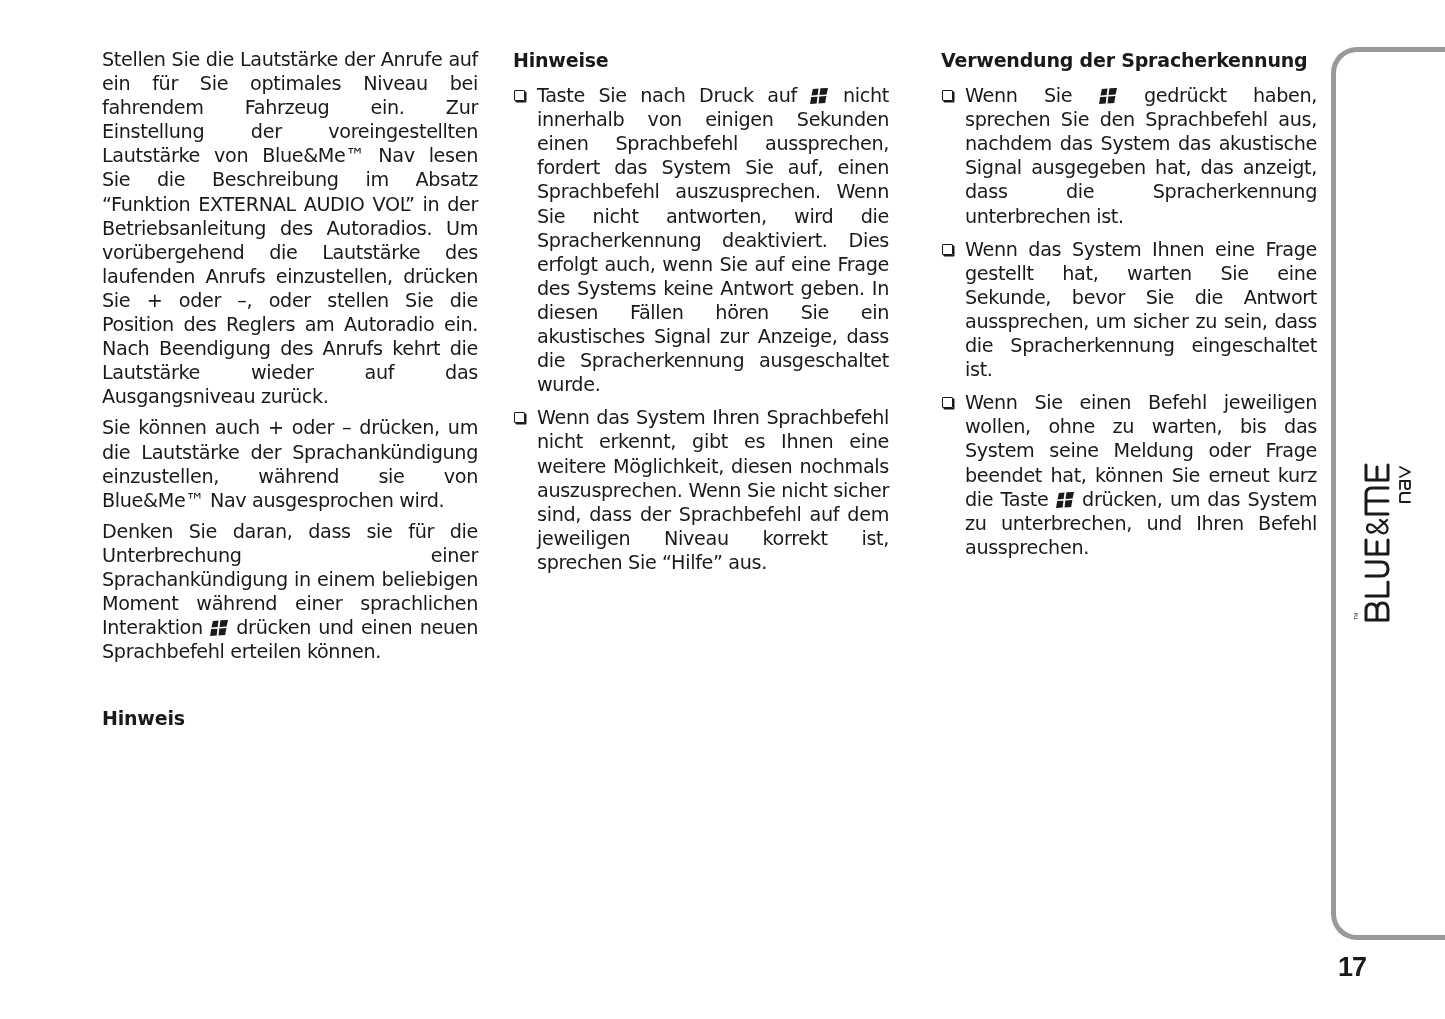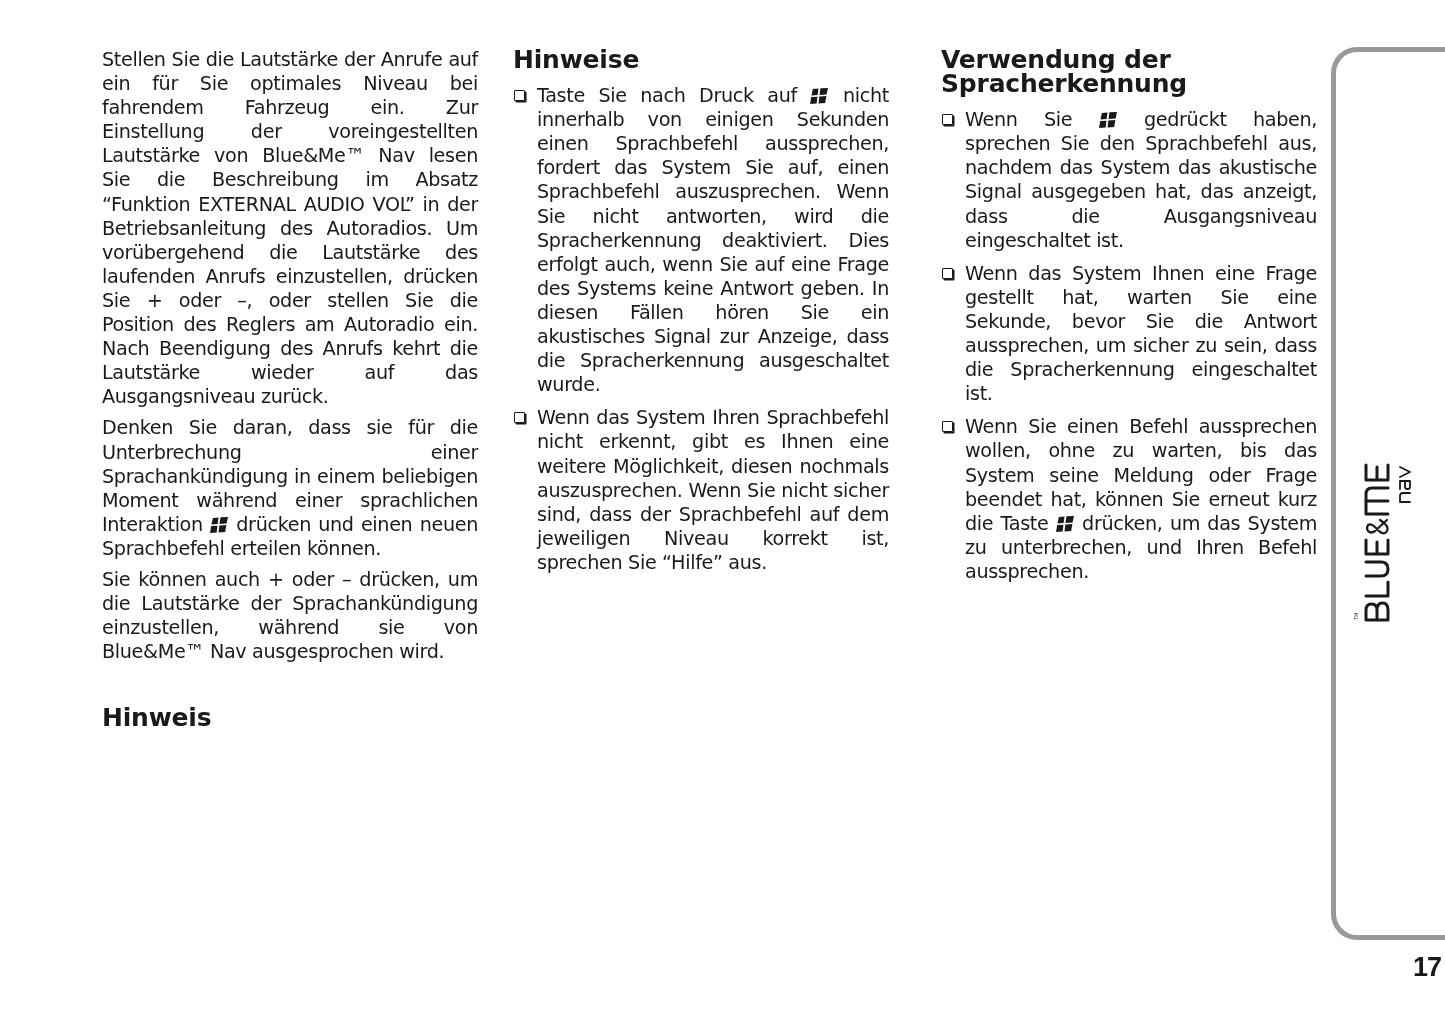--- a/index.html
+++ b/index.html
@@ -3,45 +3,45 @@
   <meta charset="utf-8">
   <style>
     html, body { margin:0; padding:0; background:#ffffff; }
     body { width:1445px; height:1019px; position:relative; overflow:hidden; color:#1a1a1a;
       font-family:"DejaVu Sans", sans-serif; }
     .col { position:absolute; top:48px; font-size:19.2px; line-height:24.1px; letter-spacing:-0.35px; }
     .col1 { left:102px; width:376px; }
     .col2 { left:513px; width:376px; }
     .col3 { left:941px; width:376px; }
     p { margin:0 0 7px 0; text-align:justify; }
-    .h { font-weight:bold; font-size:25px; margin:0 0 12px 0; letter-spacing:-0.2px; }
+    .h { font-weight:bold; font-size:19px; margin:0 0 12px 0; letter-spacing:-0.2px; }
     .h.gap { margin-top:42px; }
     .item { position:relative; padding-left:24px; margin:0 0 9px 0; text-align:justify; }
     .box { position:absolute; left:1px; top:6px; width:11px; height:11px; border:1.6px solid #1a1a1a;
       box-shadow:1.5px 1.5px 0 #1a1a1a; box-sizing:border-box; border-radius:1px; }
     b { font-weight:normal; }
     .key { display:inline-block; vertical-align:-3px; width:19px; height:17px; }
     .voice { display:inline-block; vertical-align:-8px; width:24px; height:26px; }
     .tab { position:absolute; left:1331px; top:47px; width:130px; height:893px; border:5px solid #999999;
       border-right:none; border-radius:26px 0 0 26px; box-sizing:border-box; }
     .logo { position:absolute; left:1340px; top:370px; width:80px; height:260px; }
-    .pagenum { position:absolute; left:1413px; top:952px; font-size:27px; font-weight:bold;
+    .pagenum { position:absolute; left:1338px; top:952px; font-size:27px; font-weight:bold;
       letter-spacing:-1px; color:#1a1a1a; font-family:"Liberation Sans", sans-serif; }
   </style>
 </head>
 <body>
 
 <div class="col col1">
   <p><span>Stellen Sie die Lautstärke der Anrufe auf ein für Sie optimales Niveau bei fahrendem Fahrzeug ein. Zur Einstellung der voreingestellten Lautstärke von </span><b>Blue&amp;Me™ Nav</b><span> lesen Sie die Beschreibung im Absatz “Funktion EXTERNAL AUDIO VOL” in der Betriebsanleitung des Autoradios. Um vorübergehend die Lautstärke des laufenden Anrufs einzustellen, drücken Sie </span><b>+</b><span> oder </span><b>–</b><span>, oder stellen Sie die Position des Reglers am Autoradio ein. Nach Beendigung des Anrufs kehrt die Lautstärke wieder auf das Ausgangsniveau zurück.</span></p>
 
+  <p><span>Sie können auch </span><b>+</b><span> oder </span><b>–</b><span> drücken, um die Lautstärke der Sprachankündigung einzustellen, während sie von </span><b>Blue&amp;Me™ Nav</b><span> ausgesprochen wird.</span></p>
+
   <p><span>Denken Sie daran, dass sie für die Unterbrechung einer Sprachankündigung in einem beliebigen Moment während einer sprachlichen Interaktion </span><svg class="key" viewBox="0 0 20 18">
         <path d="M3 1 L9 0.5 L8 7.5 L1.5 8 Z M11 0.3 L19 0 L17.5 7 L10 7.4 Z M1.2 9.5 L7.8 9.2 L7 16.5 L0 17 Z M9.8 9 L17.3 8.6 L16 16 L9 16.3 Z" fill="#1a1a1a"></path>
       </svg><span> drücken und einen neuen Sprachbefehl erteilen können.</span></p>
-
-  <p><span>Sie können auch </span><b>+</b><span> oder </span><b>–</b><span> drücken, um die Lautstärke der Sprachankündigung einzustellen, während sie von </span><b>Blue&amp;Me™ Nav</b><span> ausgesprochen wird.</span></p>
 
   <div class="h gap">Hinweis</div>
 
 </div>
 
 <div class="col col2">
   <div class="h">Hinweise</div>
 
   <div class="item">
     <span class="box"></span>
@@ -56,31 +56,31 @@
   </div>
 </div>
 
 <div class="col col3">
   <div class="h">Verwendung der Spracherkennung</div>
 
   <div class="item">
     <span class="box"></span>
     <span>Wenn Sie </span><svg class="key" viewBox="0 0 20 18">
         <path d="M3 1 L9 0.5 L8 7.5 L1.5 8 Z M11 0.3 L19 0 L17.5 7 L10 7.4 Z M1.2 9.5 L7.8 9.2 L7 16.5 L0 17 Z M9.8 9 L17.3 8.6 L16 16 L9 16.3 Z" fill="#1a1a1a"></path>
-      </svg><span> gedrückt haben, sprechen Sie den Sprachbefehl aus, nachdem das System das akustische Signal ausgegeben hat, das anzeigt, dass die Ausgangsniveau eingeschaltet ist.</span>
+      </svg><span> gedrückt haben, sprechen Sie den Sprachbefehl aus, nachdem das System das akustische Signal ausgegeben hat, das anzeigt, dass die Spracherkennung unterbrechen ist.</span>
   </div>
 
   <div class="item">
     <span class="box"></span>
     <span>Wenn das System Ihnen eine Frage gestellt hat, warten Sie eine Sekunde, bevor Sie die Antwort aussprechen, um sicher zu sein, dass die Spracherkennung eingeschaltet ist.</span>
   </div>
 
   <div class="item">
     <span class="box"></span>
-    <span>Wenn Sie einen Befehl aussprechen wollen, ohne zu warten, bis das System seine Meldung oder Frage beendet hat, können Sie erneut kurz die Taste </span><svg class="key" viewBox="0 0 20 18">
+    <span>Wenn Sie einen Befehl jeweiligen wollen, ohne zu warten, bis das System seine Meldung oder Frage beendet hat, können Sie erneut kurz die Taste </span><svg class="key" viewBox="0 0 20 18">
         <path d="M3 1 L9 0.5 L8 7.5 L1.5 8 Z M11 0.3 L19 0 L17.5 7 L10 7.4 Z M1.2 9.5 L7.8 9.2 L7 16.5 L0 17 Z M9.8 9 L17.3 8.6 L16 16 L9 16.3 Z" fill="#1a1a1a"></path>
       </svg><span> drücken, um das System zu unterbrechen, und Ihren Befehl aussprechen.</span>
   </div>
 </div>
 
 <div class="tab"></div>
 <svg class="logo" viewBox="0 0 80 260">
   <g transform="translate(48,250) rotate(-90)" fill="none" stroke="#1a1a1a" stroke-width="3" stroke-linecap="round" stroke-linejoin="round">
 
     <path d="M0 0 L0 -22 L10 -22 Q16 -22 16 -16.5 Q16 -11 10 -11 L0 -11 M10 -11 Q17 -11 17 -5.5 Q17 0 10 0 L0 0"></path>

